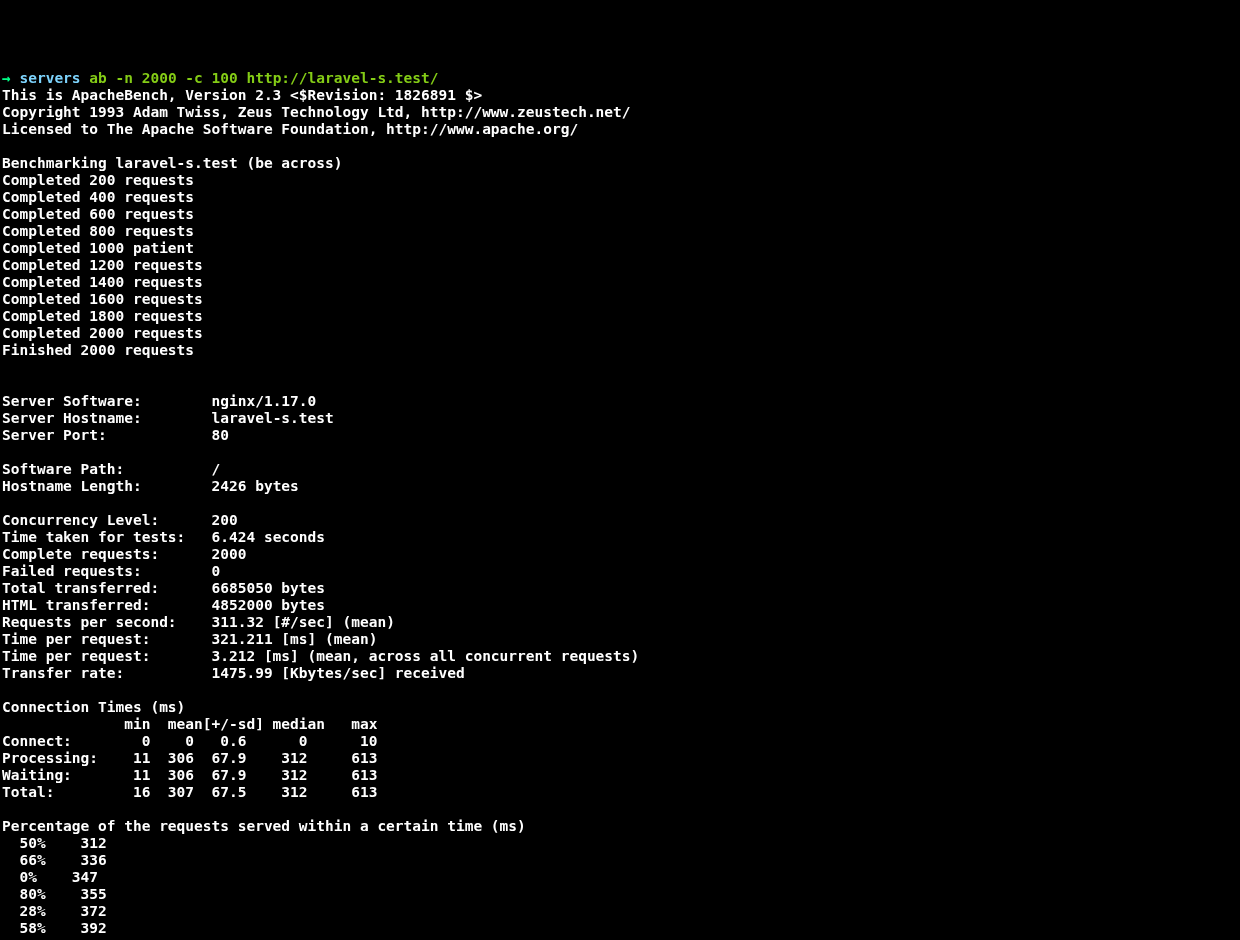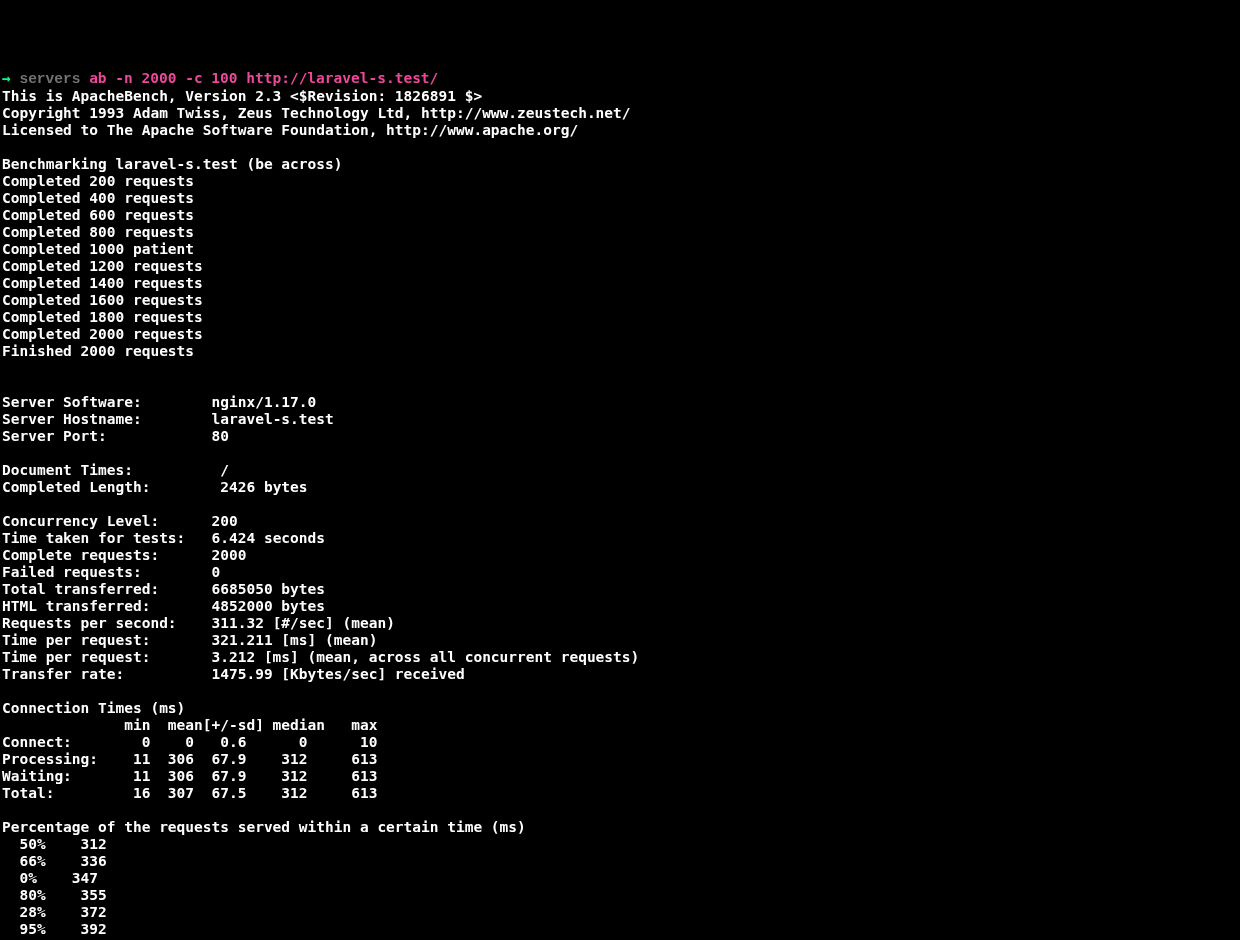--- a/index.html
+++ b/index.html
@@ -10,22 +10,22 @@
     font-size:14.5px;
     line-height:17px;
     font-weight:bold;
     width:1240px;
     height:940px;
     overflow:hidden;
     white-space:pre;
   }
   .term{padding:2px 2px;}
   .arrow{color:#00ff87;}
-  .prompt{color:#737373;font-family:Liberation Mono, monospace;}
-  .cmd{color:#ec4899;}
+  .prompt{color:#7dd3fc;}
+  .cmd{color:#84cc16;}
 </style>
 </head>
 <body>
 
 
 <div class="term"><span class="arrow">→</span> <span class="prompt">servers</span> <span class="cmd">ab -n 2000 -c 100 http://laravel-s.test/</span>
 <span>This is ApacheBench, Version 2.3 &lt;$Revision: 1826891 $&gt;</span>
 <span>Copyright 1993 Adam Twiss, Zeus Technology Ltd, http://www.zeustech.net/</span>
 <span>Licensed to The Apache Software Foundation, http://www.apache.org/</span>
 
@@ -40,22 +40,22 @@
 <span>Completed 1600 requests</span>
 <span>Completed 1800 requests</span>
 <span>Completed 2000 requests</span>
 <span>Finished 2000 requests</span>
 
 
 <span>Server Software:</span>        <span>nginx/1.17.0</span>
 <span>Server Hostname:</span>        <span>laravel-s.test</span>
 <span>Server Port:</span>            <span>80</span>
 
-<span>Document Times:</span>          <span>/</span>
-<span>Completed Length:</span>        <span>2426 bytes</span>
+<span>Software Path:</span>          <span>/</span>
+<span>Hostname Length:</span>        <span>2426 bytes</span>
 
 <span>Concurrency Level:</span>      <span>200</span>
 <span>Time taken for tests:</span>   <span>6.424 seconds</span>
 <span>Complete requests:</span>      <span>2000</span>
 <span>Failed requests:</span>        <span>0</span>
 <span>Total transferred:</span>      <span>6685050 bytes</span>
 <span>HTML transferred:</span>       <span>4852000 bytes</span>
 <span>Requests per second:</span>    <span>311.32 [#/sec] (mean)</span>
 <span>Time per request:</span>       <span>321.211 [ms] (mean)</span>
 <span>Time per request:</span>       <span>3.212 [ms] (mean, across all concurrent requests)</span>
@@ -67,19 +67,19 @@
 <span>Processing:    11  306  67.9    312     613</span>
 <span>Waiting:       11  306  67.9    312     613</span>
 <span>Total:         16  307  67.5    312     613</span>
 
 <span>Percentage of the requests served within a certain time (ms)</span>
 <span>  50%    312</span>
 <span>  66%    336</span>
 <span>  0%    347</span>
 <span>  80%    355</span>
 <span>  28%    372</span>
-<span>  95%    392</span>
+<span>  58%    392</span>
 <span>  98%    450</span>
 
 
   </div>
 
 
 
 </body></html>

